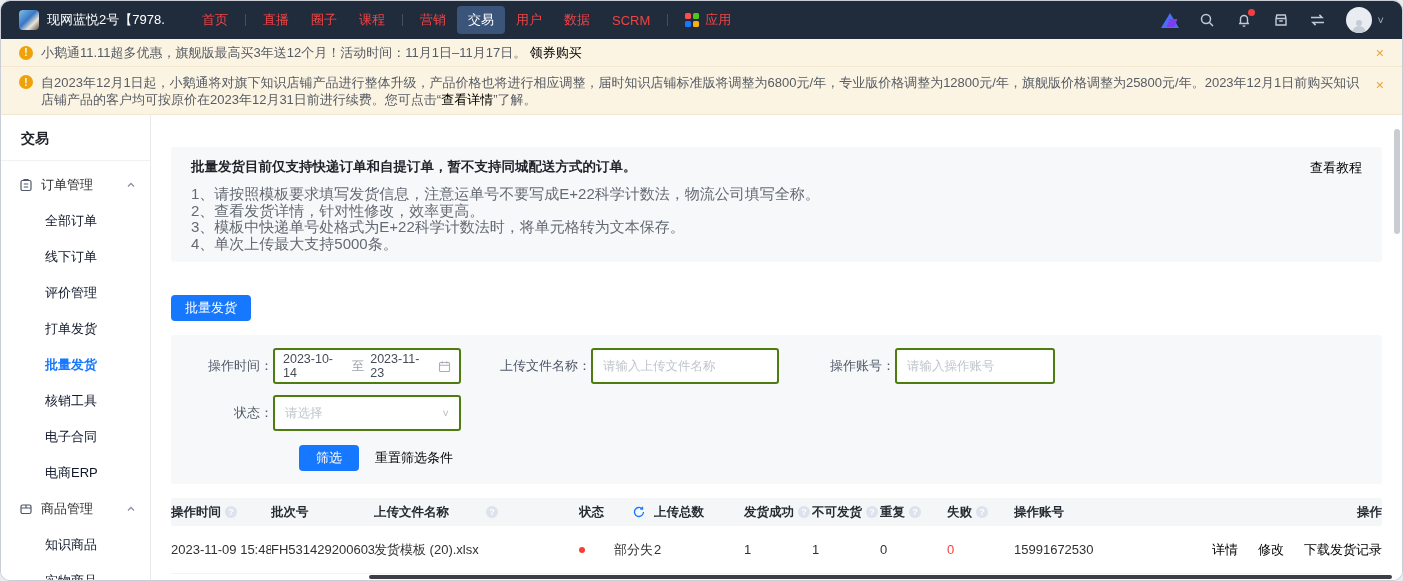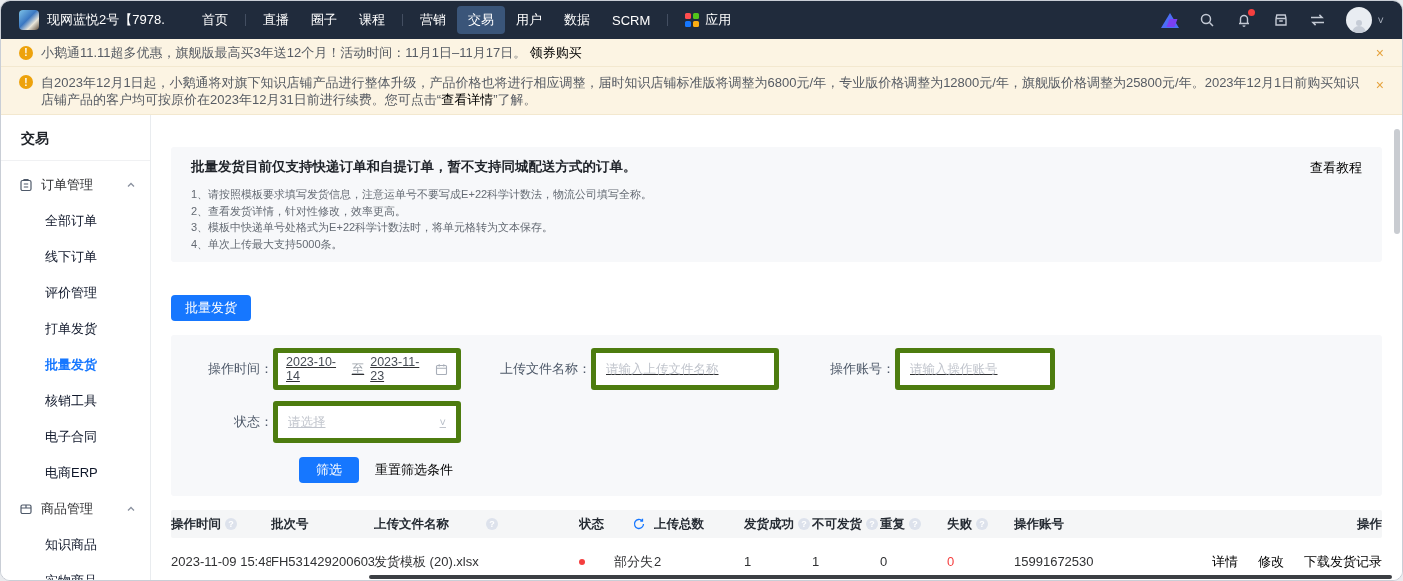--- a/index.html
+++ b/index.html
@@ -8,21 +8,21 @@
   .window {
     width:1403px; height:581px; background:#fff; position:relative;
     border:1px solid #c9ced6; border-radius:10px; overflow:hidden;
     display:flex; flex-direction:column; font-size:13px; color:#303133;
   }
   
   .topbar { height:38px; background:#202b3c; display:flex; align-items:center; padding:0 18px; flex-shrink:0; }
   .logo-thumb { width:20px; height:20px; border-radius:4px; background:linear-gradient(135deg,#7ec3e8 0%,#3a77c2 45%,#e8e4d8 70%,#5b4a3a 100%); flex-shrink:0; }
   .shop-name { color:#fff; margin-left:8px; max-width:118px; white-space:nowrap; overflow:hidden; }
   .nav { display:flex; align-items:center; margin-left:26px; }
-  .nav-item { color:#ffffff; padding:5px 11px; border-radius:4px; cursor:pointer; white-space:nowrap; }
+  .nav-item { color:#ef4444; padding:5px 11px; border-radius:4px; cursor:pointer; white-space:nowrap; }
   .nav-item.active { background:#3a5579; color:#fff; }
   .nav-sep { width:1px; height:12px; background:#434e61; margin:0 6px; }
   .app-grid { display:inline-grid; grid-template-columns:6px 6px; grid-gap:2px; margin-right:6px; vertical-align:-1px; }
   .app-grid i { width:6px; height:6px; border-radius:1.5px; display:block; }
   .nav-apps { display:flex; align-items:center; }
   .top-right { margin-left:auto; display:flex; align-items:center; gap:19px; }
   .tr-icon { width:18px; height:18px; display:flex; align-items:center; justify-content:center; position:relative; cursor:pointer; }
   .tri-logo { width:0; height:0; border-left:9px solid transparent; border-right:9px solid transparent; border-bottom:15px solid #4b6ef5; position:relative; }
   .tri-logo::after { content:""; position:absolute; left:-2px; top:6px; width:8px; height:8px; background:#7b3ff2; transform:skewX(-20deg); }
   .badge-dot { position:absolute; top:-2px; right:-2px; width:7px; height:7px; border-radius:50%; background:#f53f3f; }
@@ -48,28 +48,28 @@
   .sb-divider { height:1px; background:#f0f1f3; margin:0 0 6px; }
   .sb-group { display:flex; align-items:center; padding:9px 14px 9px 18px; color:#303133; cursor:pointer; }
   .sb-group .gi { margin-right:8px; display:flex; color:#4e5969; }
   .sb-caret { margin-left:auto; color:#8a919f; }
   .sb-item { padding:9px 14px 9px 44px; color:#0f172a; cursor:pointer; white-space:nowrap; }
   .sb-item.active { color:#1677ff; font-weight:bold; }
   
   .main { flex:1; padding:0 20px; overflow:hidden; background:#fff; }
   .notice-box { margin-top:32px; background:#f7f8fa; border-radius:3px; padding:11px 20px 10px; position:relative; }
   .notice-title { font-weight:bold; color:#1f2329; margin-bottom:10px; font-size:13.5px; }
-  .notice-item { color:#646a73; font-size:11px; line-height:16.5px; }
+  .notice-item { color:#646a73; font-size:15px; line-height:16.5px; }
   .tutorial { position:absolute; top:12px; right:20px; }
   .batch-btn { margin-top:33px; display:inline-block; background:#1677ff; color:#fff; border:none; border-radius:4px; height:26px; padding:0 14px; font-size:13px; cursor:pointer; font-family:inherit; }
   .filter-panel { margin-top:14px; background:#f7f8fa; border-radius:3px; padding:13px 20px 13px 6px; }
   .f-row { display:flex; align-items:center; }
   .f-row + .f-row { margin-top:11px; }
   .f-label { width:96px; text-align:right; color:#4e5969; flex-shrink:0; }
-  .inp { height:42px; border:5px solid #4d7c0f; border-radius:3px; background:#fff; font-size:12.5px; color:#303133; padding:0 10px; font-family:inherit; outline:none;text-decoration:underline; }
+  .inp { height:36px; border:2px solid #4d7c0f; border-radius:3px; background:#fff; font-size:12.5px; color:#303133; padding:0 10px; font-family:inherit; outline:none; }
   .inp::placeholder { color:#c0c4cc; }
   .date-range { width:188px; display:flex; align-items:center; padding:0 8px; gap:6px; }
   .date-range .dv { color:#464c55; }
   .date-range .to { color:#9aa0a8; }
   .cal-ic { margin-left:auto; color:#a8aeb8; display:flex; }
   .f-gap { width:26px; flex-shrink:0; }
   .select { width:188px; display:flex; align-items:center; padding:0 10px; color:#c0c4cc; cursor:pointer; }
   .select .sel-chev { margin-left:auto; color:#b6bcc6; font-size:11px; }
   .filter-btn { background:#1677ff; color:#fff; border:none; border-radius:4px; height:26px; padding:0 17px; font-size:13px; cursor:pointer; margin-left:122px; font-family:inherit; }
   .reset-link { margin-left:16px; }

